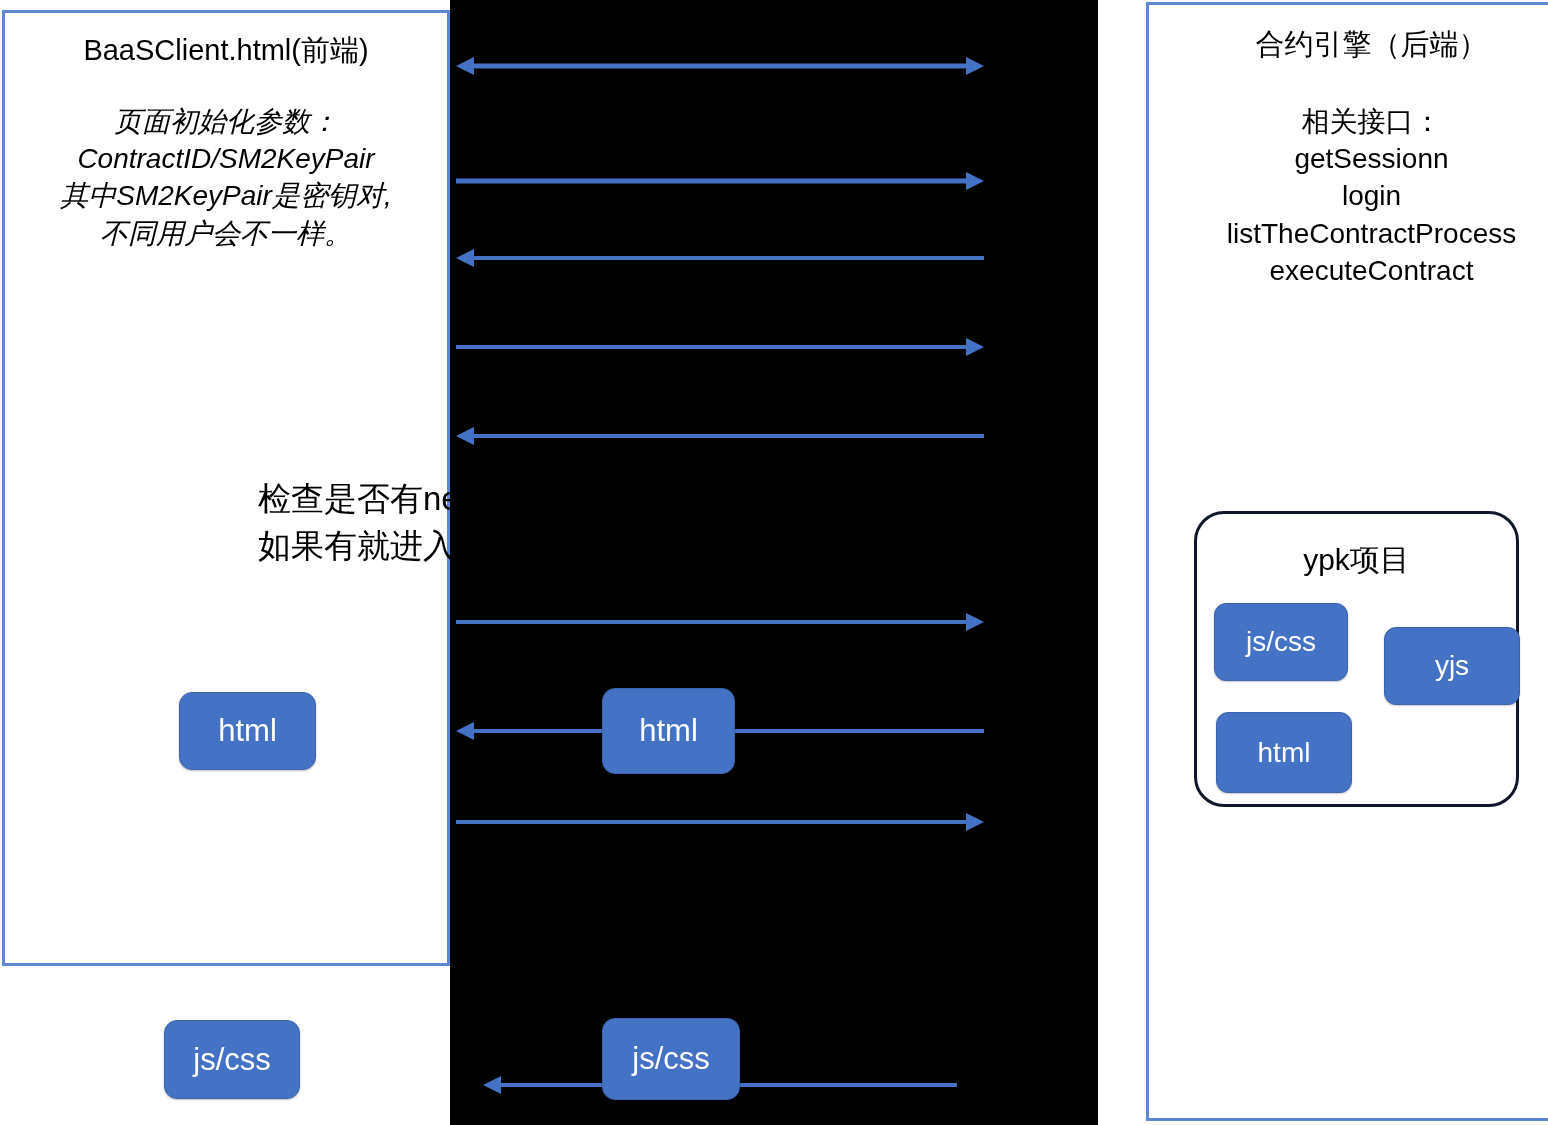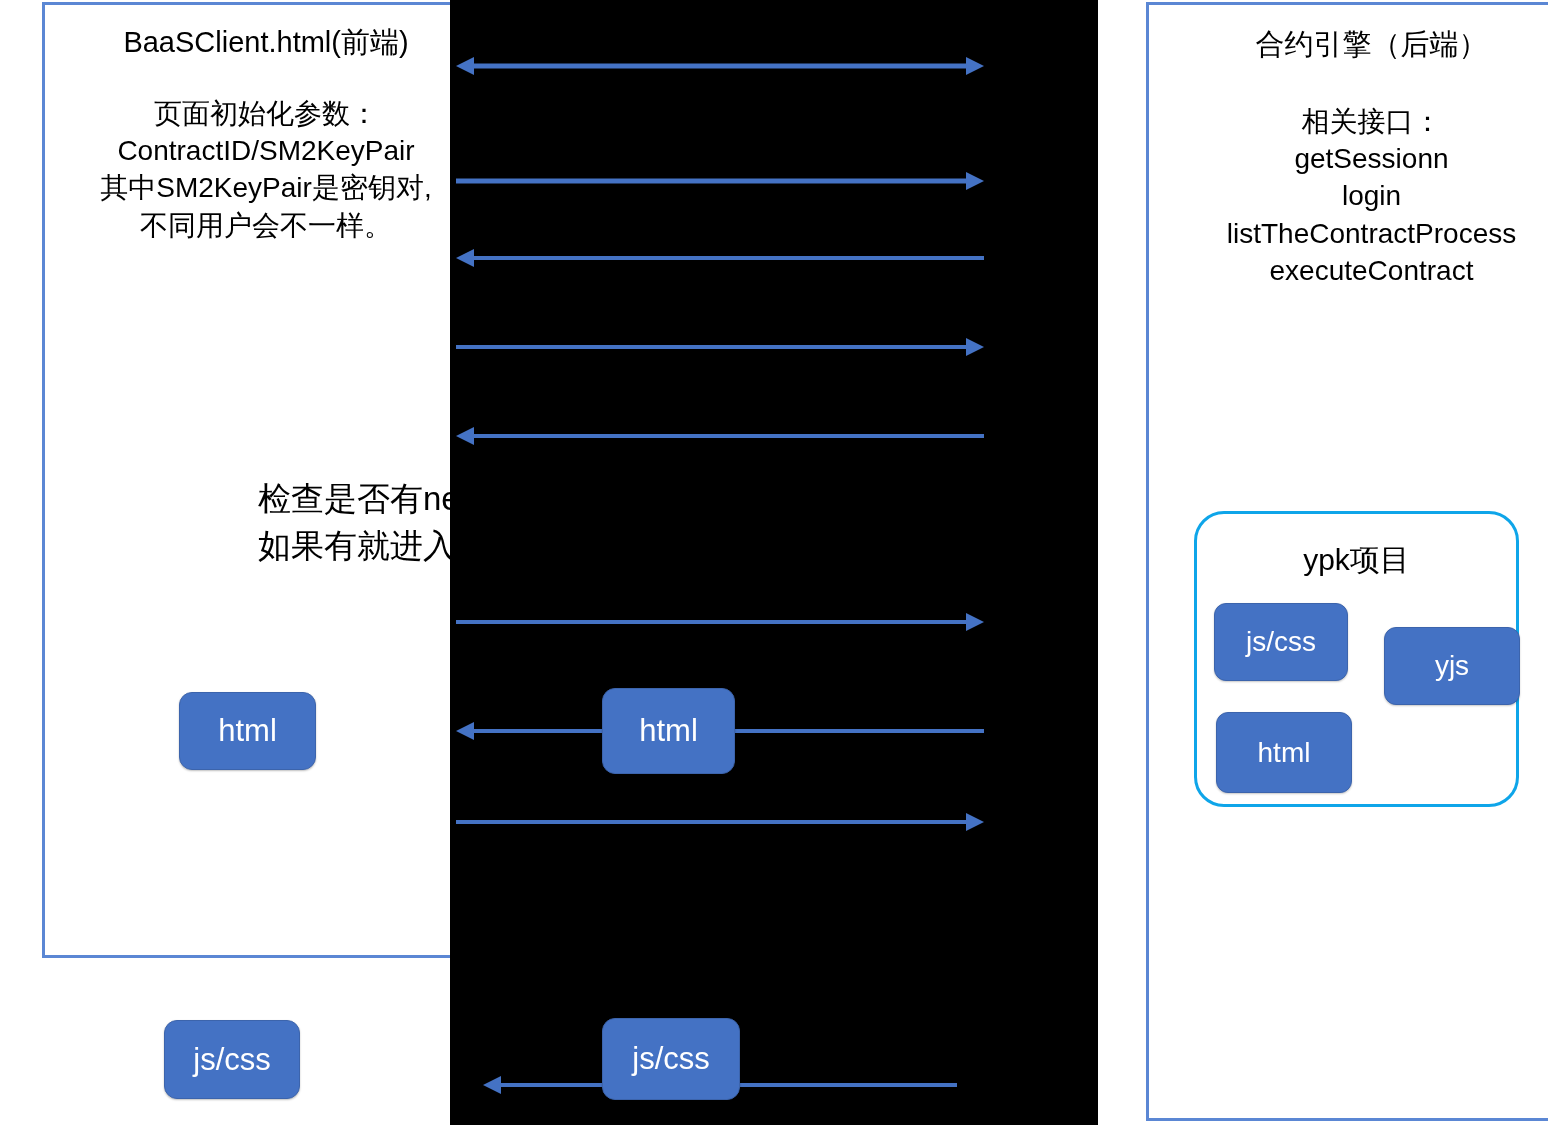--- a/index.html
+++ b/index.html
@@ -18,21 +18,21 @@
     background: #ffffff;
   }
 
   
   .panel {
     position: absolute;
     background: #ffffff;
     border: 3px solid #5B87D4;
     box-sizing: border-box;
   }
-  #left-panel  { left: 2px;    top: 2px; width: 448px; height: 956px; margin-left: 40px; }
+  #left-panel  { left: 2px;    top: 10px; width: 448px; height: 956px; }
   #right-panel { left: 1146px; top: 2px; width: 451px; height: 1119px; }
 
   
   #middle-channel {
     position: absolute;
     left: 450px;
     top: 0px;
     width: 648px;
     height: 1125px;
     background: #000000;
@@ -53,21 +53,21 @@
     position: absolute;
     left: 0;
     width: 100%;
     text-align: center;
     color: #000000;
     font-size: 28px;
     line-height: 1.33;
     white-space: pre-line;
   }
   #left-title  { top: 20px; }
-  #left-body   { top: 90px; }
+  #left-body   { top: 90px; font-style: italic; }
   #right-title { top: 22px; }
   #right-body  { top: 98px; }
 
   
   #check-note {
     position: absolute;
     left: 258px;
     top: 476px;
     width: 460px;
     color: #000000;
@@ -106,21 +106,21 @@
   #node-left-jscss   { left: 164px;  top: 1020px; width: 136px; height: 79px; }
   #node-mid-jscss    { left: 602px;  top: 1018px; width: 138px; height: 82px; }
 
   
   #ypk-group {
     position: absolute;
     left: 1140px;
     top: 508px;
     width: 325px;
     height: 296px;
-    border: 3px solid #0ea5e9;
+    border: 3px solid #0f172a;
     border-radius: 30px;
     background: #ffffff;
     box-sizing: border-box;
   }
   #ypk-title {
     position: absolute;
     left: 0;
     top: 26px;
     width: 100%;
     text-align: center;

